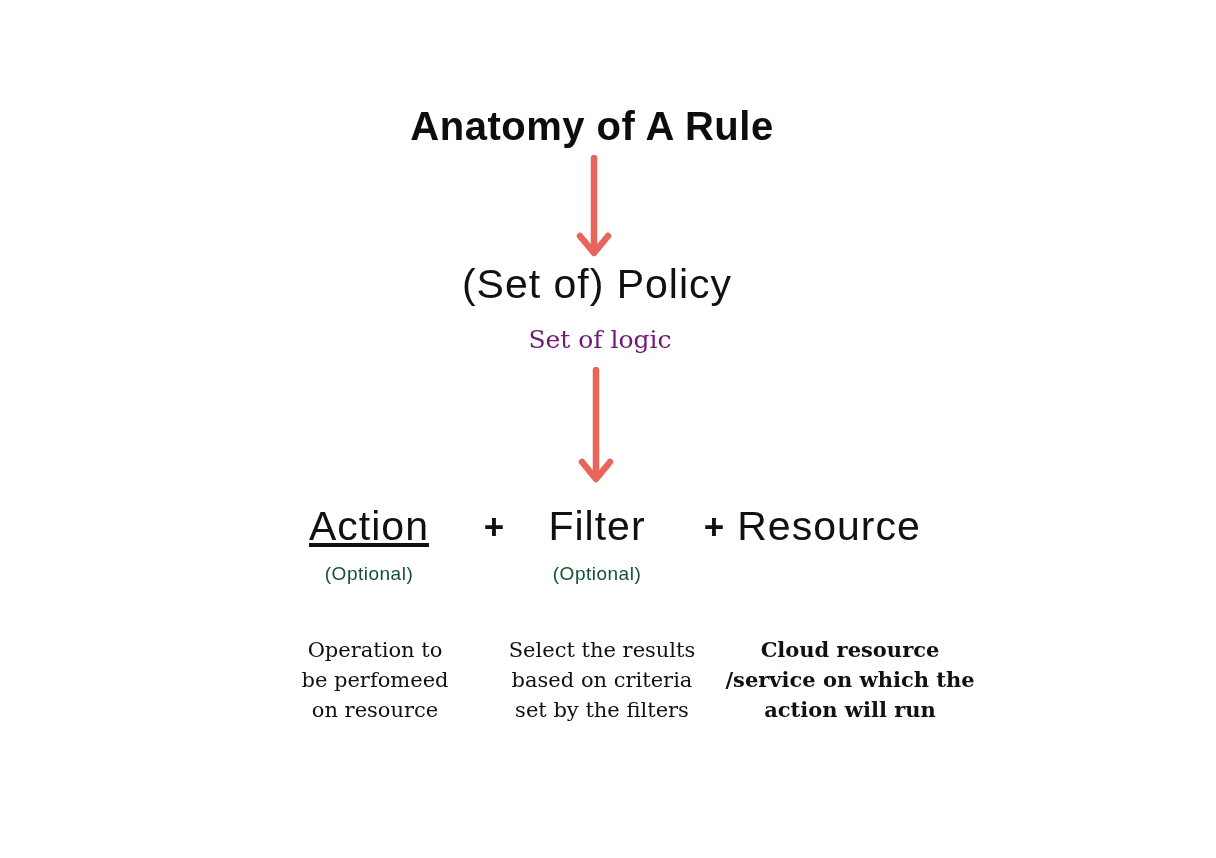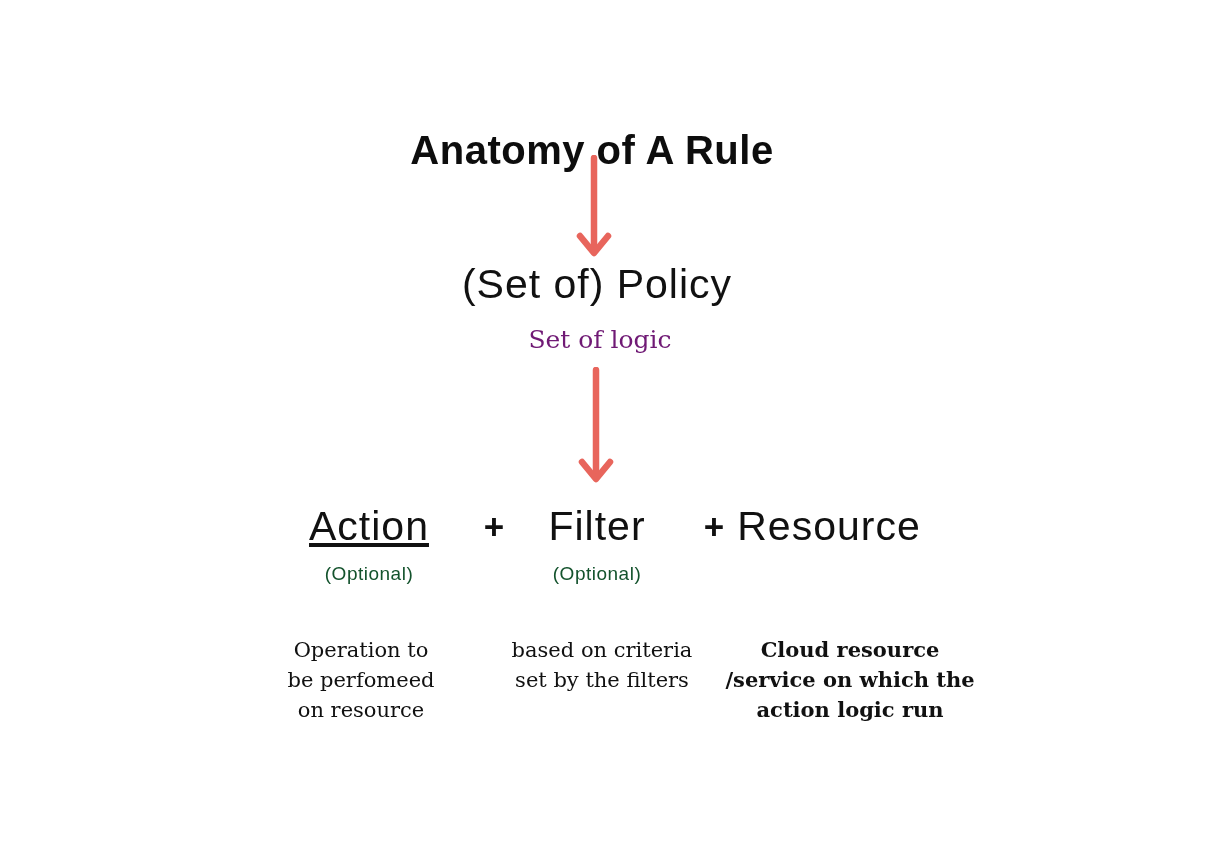--- a/index.html
+++ b/index.html
@@ -59,21 +59,21 @@
     display: block;
   }
   .arrow-svg {
     position: absolute;
     display: block;
   }
 </style>
 </head>
 <body>
 
-<div class="abs title" style="left:592px; top:104px;margin-top:24px;">Anatomy of A Rule</div>
+<div class="abs title" style="left:592px; top:104px;">Anatomy of A Rule</div>
 
 <svg class="arrow-svg" style="left:574px; top:155px;" width="40" height="103" viewBox="0 0 40 103">
   <line x1="20" y1="3" x2="20" y2="94" stroke="#e8655c" stroke-width="6.5" stroke-linecap="round"></line>
   <polyline points="6,81 20,98 34,81" fill="none" stroke="#e8655c" stroke-width="6.5" stroke-linecap="round" stroke-linejoin="round"></polyline>
 </svg>
 
 <div class="abs big-label" style="left:597px; top:261px;">(Set of) Policy</div>
 <div class="abs serif-sub" style="left:600px; top:325px;">Set of logic</div>
 
 <svg class="arrow-svg" style="left:576px; top:367px;" width="40" height="117" viewBox="0 0 40 117">
@@ -83,28 +83,29 @@
 
 <div class="abs big-label" style="left:369px; top:503px;text-decoration:underline;">Action</div>
 <div class="abs plus" style="left:494px; top:507px;">+</div>
 <div class="abs big-label" style="left:597px; top:503px;">Filter</div>
 <div class="abs plus" style="left:714px; top:507px;">+</div>
 <div class="abs big-label" style="left:829px; top:503px;">Resource</div>
 
 <div class="abs optional" style="left:369px; top:563px;">(Optional)</div>
 <div class="abs optional" style="left:597px; top:563px;">(Optional)</div>
 
-<div class="abs desc" style="left:361px; top:635px;">
+<div class="abs desc" style="left:375px; top:635px;">
   <span class="line">Operation to</span>
   <span class="line">be perfomeed</span>
   <span class="line">on resource</span>
 </div>
 
 <div class="abs desc" style="left:602px; top:635px;">
+  <span class="line">Select the results</span>
   <span class="line">based on criteria</span>
   <span class="line">set by the filters</span>
 </div>
 
 <div class="abs desc" style="left:850px; top:635px;font-weight:bold;">
   <span class="line">Cloud resource</span>
   <span class="line">/service on which the</span>
-  <span class="line">action logic run</span>
+  <span class="line">action will run</span>
 </div>
 
 </body></html>

